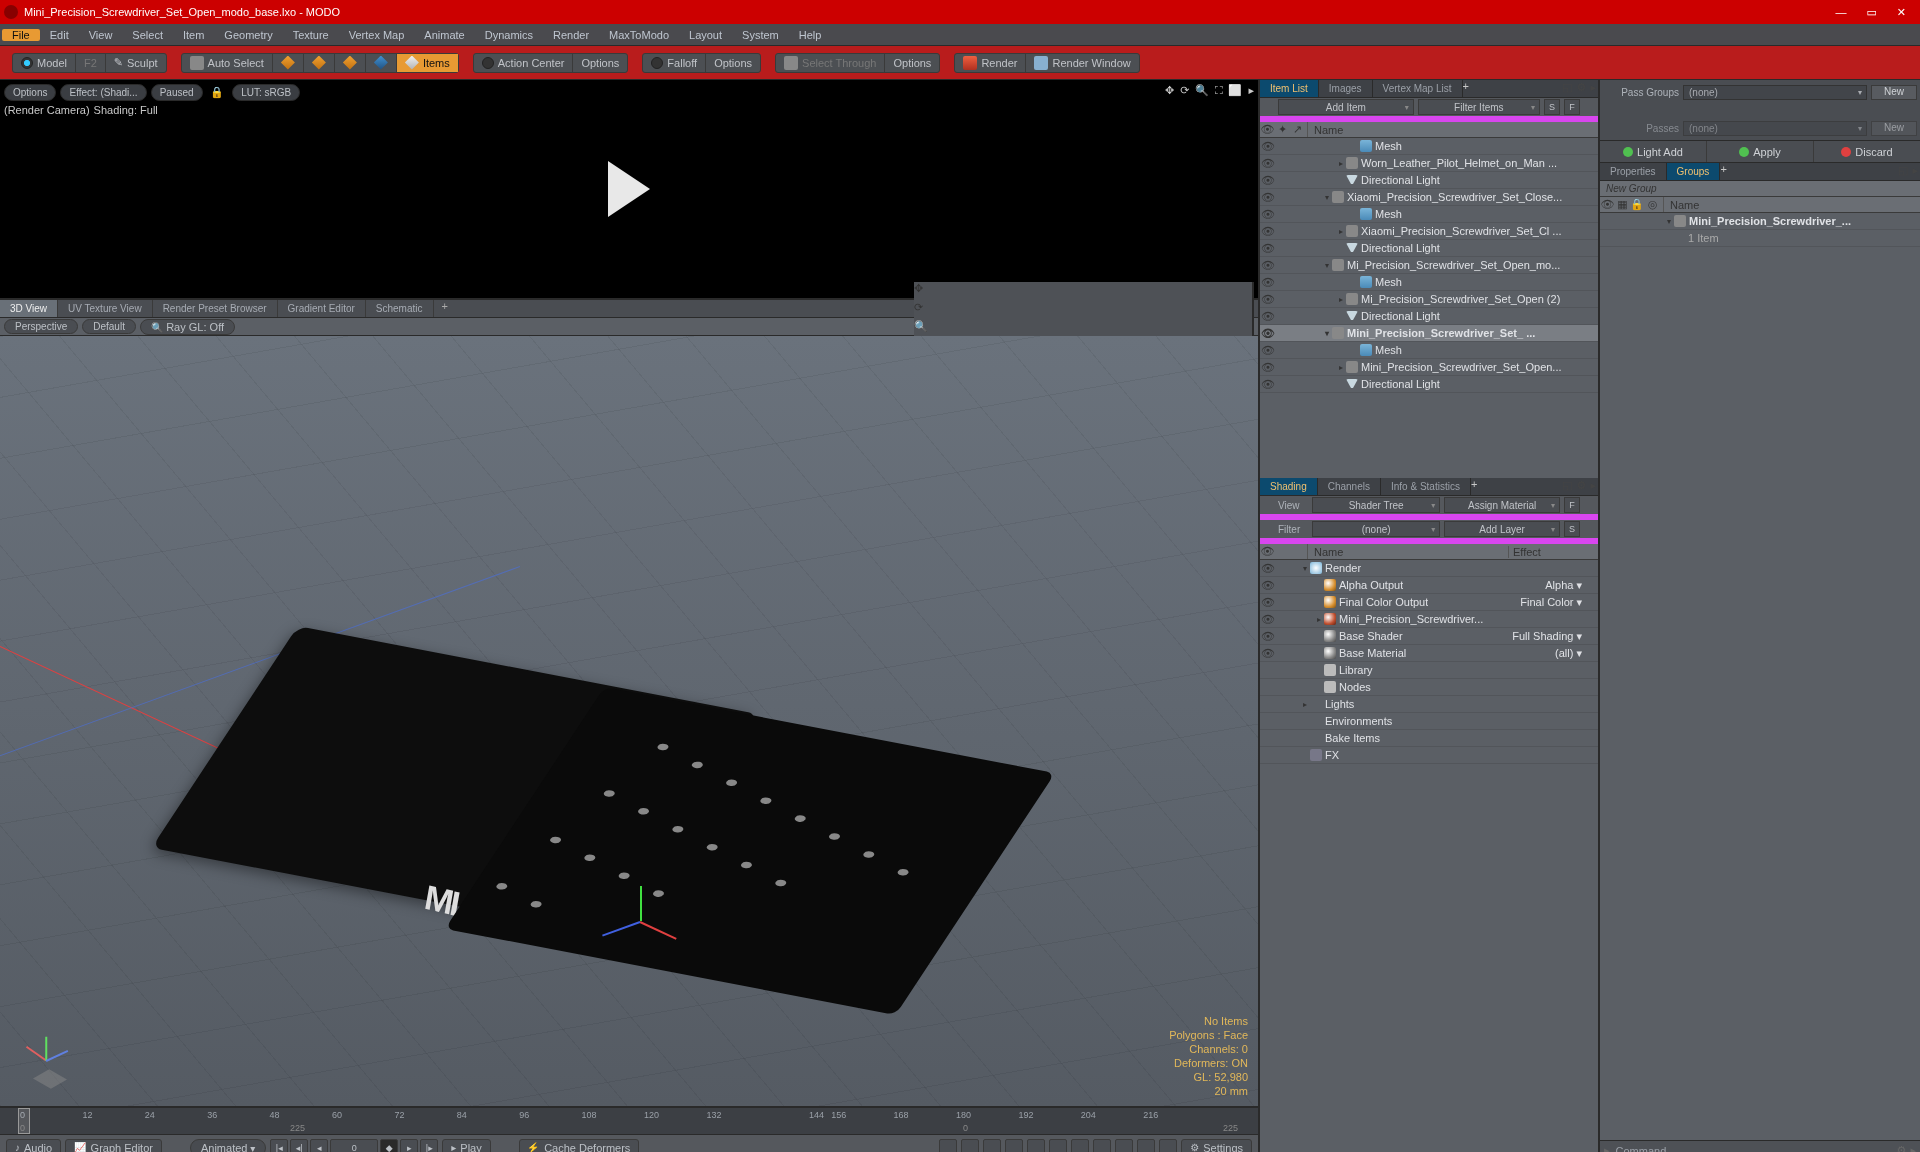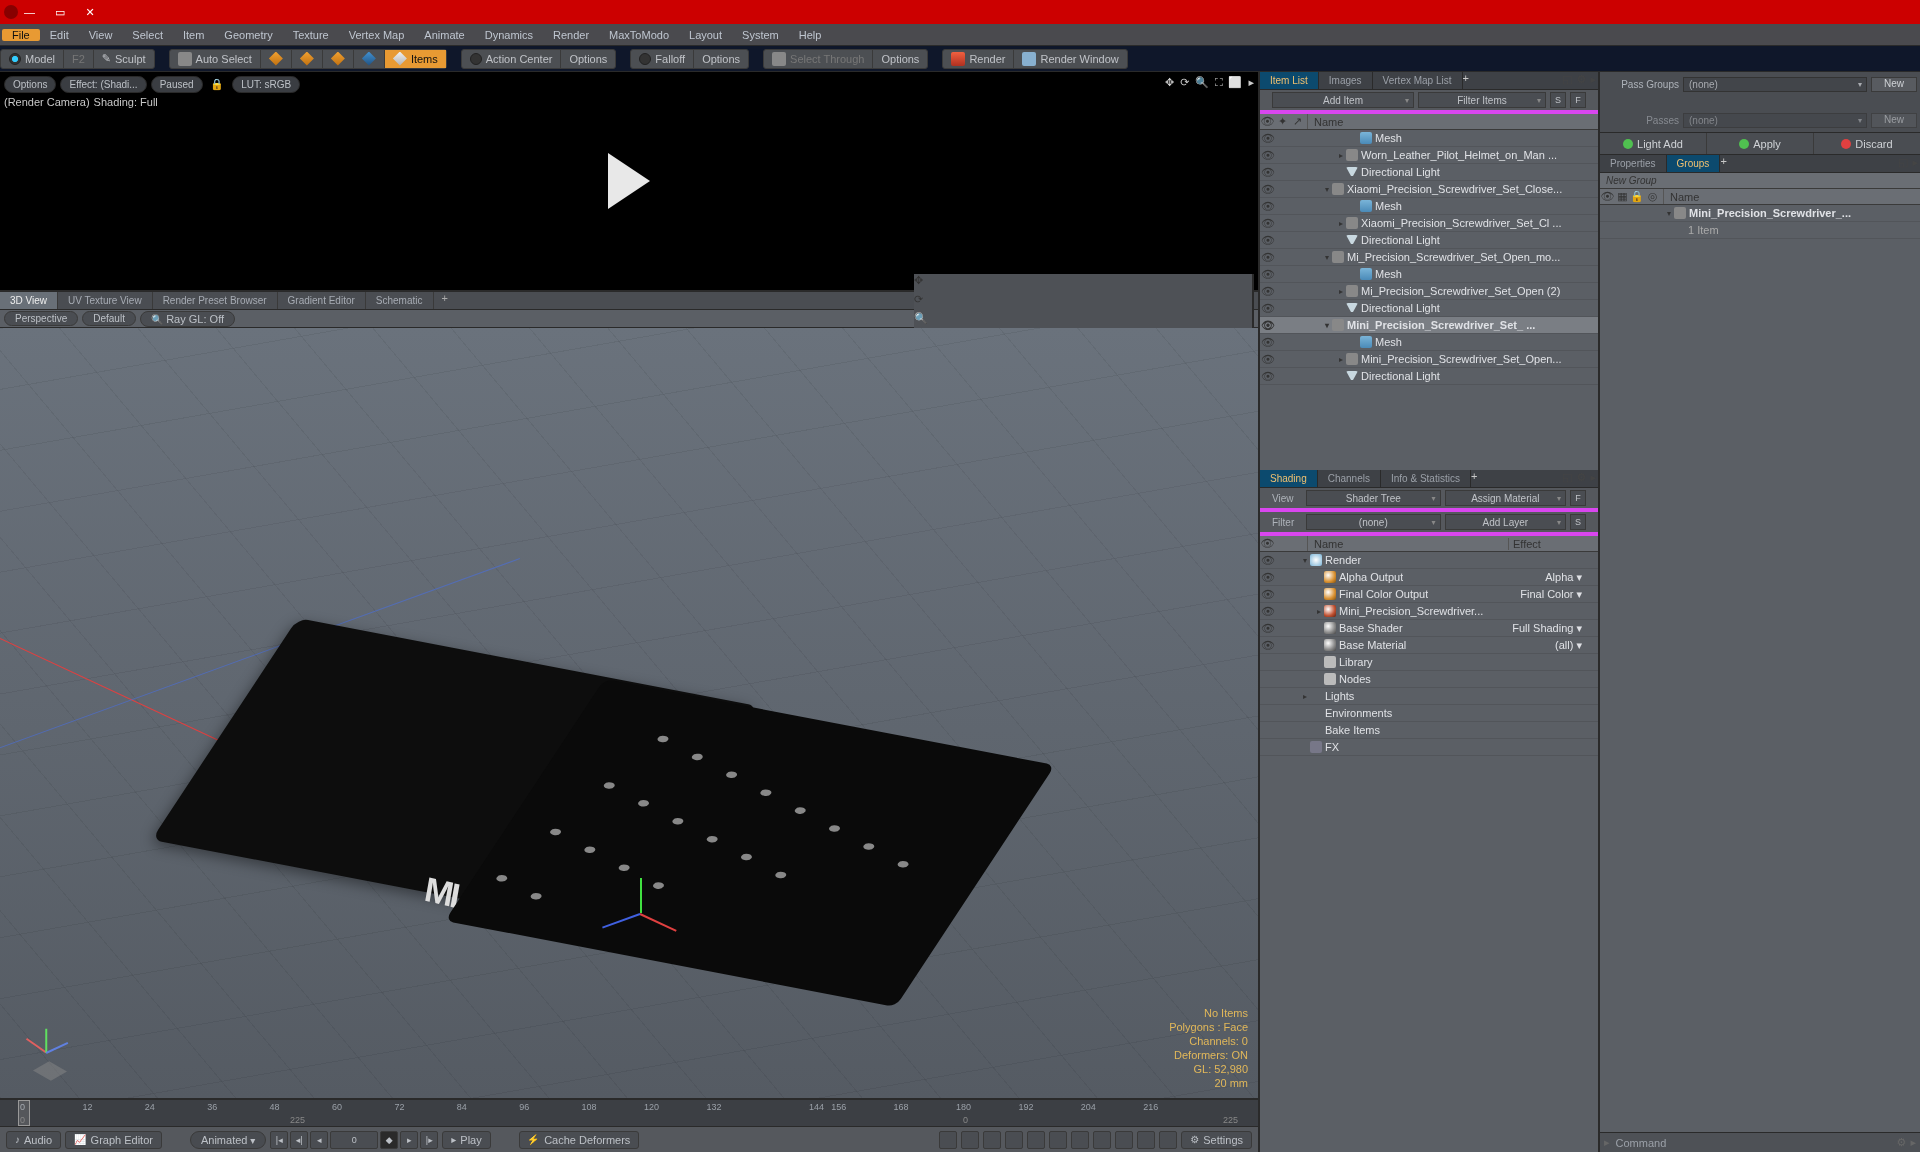--- a/index.html
+++ b/index.html
@@ -11,21 +11,21 @@
 .titlebar .title { flex: 1; }
 .titlebar .wbtns { display: flex; gap: 20px; margin-right: 10px; }
 .titlebar .wbtns span { cursor: pointer; }
 
 
 .menubar { background: #4a4a4e; height: 22px; display: flex; align-items: center; padding: 0 2px; border-bottom: 1px solid #2a2a2a; }
 .menubar .menuitem { padding: 0 10px; display: flex; align-items: center; color: #bfc6d0; cursor: pointer; }
 .menubar .menuitem:first-child { background: #e89a33; color: #111; border-radius: 2px; }
 
 
-.toolbar { background: #0f172a; height: 26px; display: flex; align-items: center; padding: 0 0; gap: 4px; border-bottom: 1px solid #2a2a2a; }
+.toolbar { background: #b91c1c; height: 34px; display: flex; align-items: center; padding: 0 12px; gap: 4px; border-bottom: 1px solid #2a2a2a; }
 .toolbar .grp { display: flex; align-items: center; gap: 0; background: #4c4f53; border: 1px solid #3a3a3a; border-radius: 3px; height: 20px; }
 .toolbar .btn { padding: 0 8px; display: flex; align-items: center; gap: 4px; height: 100%; cursor: pointer; border-right: 1px solid #3a3a3a; color: #c0c3c8; }
 .toolbar .btn:last-child { border-right: none; }
 .toolbar .btn.radio::before { content: ""; width: 10px; height: 10px; border-radius: 50%; background: #333; border: 1px solid #222; display: inline-block; }
 .toolbar .btn.radio.on::before { background: radial-gradient(circle, #3cf 40%, #333 45%); }
 .toolbar .btn.active { background: #e89a33; color: #111; }
 .toolbar .icon { width: 14px; height: 14px; background: #888; display: inline-block; border-radius: 2px;}
 .toolbar .ico-c { width:14px; height:14px; display:inline-block; }
 .toolbar .sep { width: 6px; }
 
@@ -101,21 +101,21 @@
 .bottombar .spacer { flex: 1; }
 .bottombar .iconbtn { width:18px; height:18px; background:#4a4d52; border:1px solid #3a3a3a; border-radius:2px; cursor:pointer;}
 
 
 .paneltabs { background: #3e4146; height: 18px; display: flex; align-items: stretch; border-bottom: 1px solid #2a2a2a; position:relative;}
 .paneltabs .tab { padding: 0 10px; display: flex; align-items: center; color: #9ba0a8; border-right: 1px solid #2a2a2a; font-size: 10px; cursor: pointer; }
 .paneltabs .tab.active { background: #0c4a6e; color: #f0c070; }
 .paneltabs .side { position:absolute; right:2px; top:1px; display:flex; gap:4px; color:#444;}
 .paneltabs .side span{cursor:pointer;}
 
-.panelhdr { background: #55585d; height: 24px; display: flex; align-items: center; padding: 0 12px; border-bottom: 4px solid #d946ef; gap:4px;}
+.panelhdr { background: #55585d; height: 24px; display: flex; align-items: center; padding: 0 18px; border-bottom: 6px solid #d946ef; gap:4px;}
 .panelhdr .dd { flex: 1; background: #4a4d52; border: 1px solid #3a3a3a; height: 16px; display: flex; align-items: center; justify-content: center; font-size: 10px; color:#c0c3c8; position:relative; cursor:pointer;}
 .panelhdr .dd::after { content:"▾"; position:absolute; right:4px; font-size:8px; color:#888;}
 .panelhdr .sq { width: 16px; height: 16px; background: #4a4d52; border: 1px solid #3a3a3a; font-size: 9px; display:flex; align-items:center; justify-content:center; color:#c0c3c8; cursor:pointer;}
 
 .treehdr { background: #6a6e74; height: 16px; display: flex; align-items: center; font-size: 10px; border-bottom: 1px solid #3a3a3a; }
 .treehdr .c1 { width: 48px; border-right: 1px solid #555; height: 100%; display:flex; align-items:center;}
 .treehdr .c1 span { width:15px; text-align:center; color:#333;}
 .treehdr .c2 { padding-left: 6px; color: #333; flex:1;}
 
 .tree { background: #5b5f65; flex: 1; overflow: auto; font-size: 10px; }
@@ -154,20 +154,21 @@
 .cmdbar .side{ position:absolute; right:4px; color:#666; display:flex; gap:4px;}
 
 .newgroup { background:#6a6e74; height:16px; padding:0 6px; display:flex; align-items:center; font-size:10px; color:#333; border-bottom:1px solid #3a3a3a; font-style:italic;}
 
 </style>
 </head>
 <body>
 
 <div class="titlebar">
   <span class="logo"></span>
+  <span class="title">Mini_Precision_Screwdriver_Set_Open_modo_base.lxo - MODO</span>
   <div class="wbtns">
     <span>—</span>
     <span>▭</span>
     <span>✕</span>
   </div>
 </div>
 
 <div class="menubar" id="menubar">
     <span class="menuitem">File</span>
     <span class="menuitem">Edit</span>

